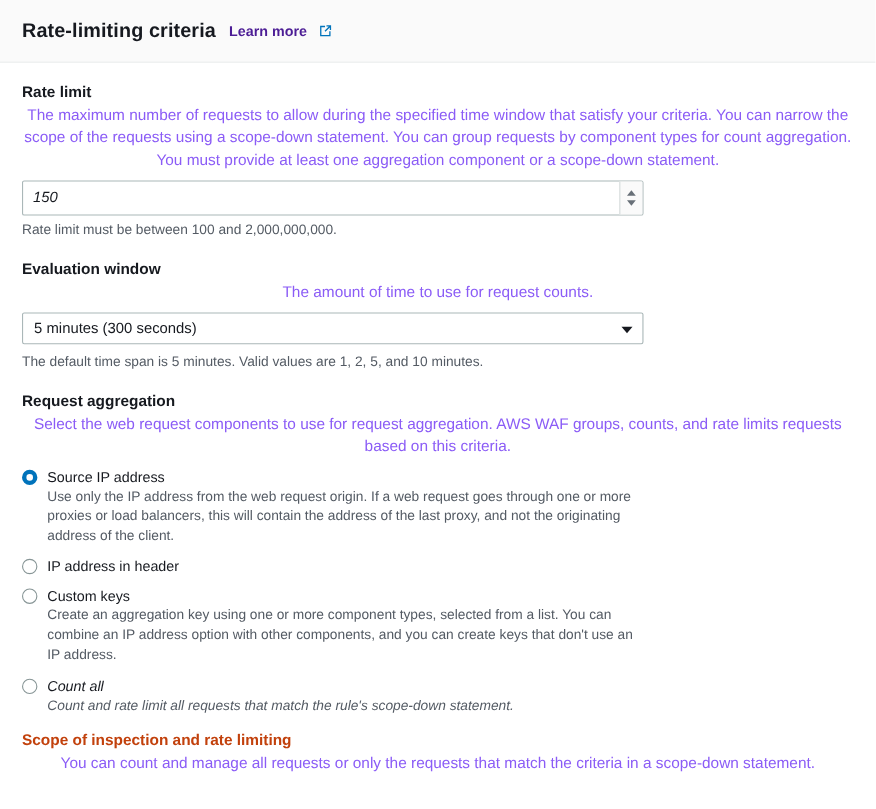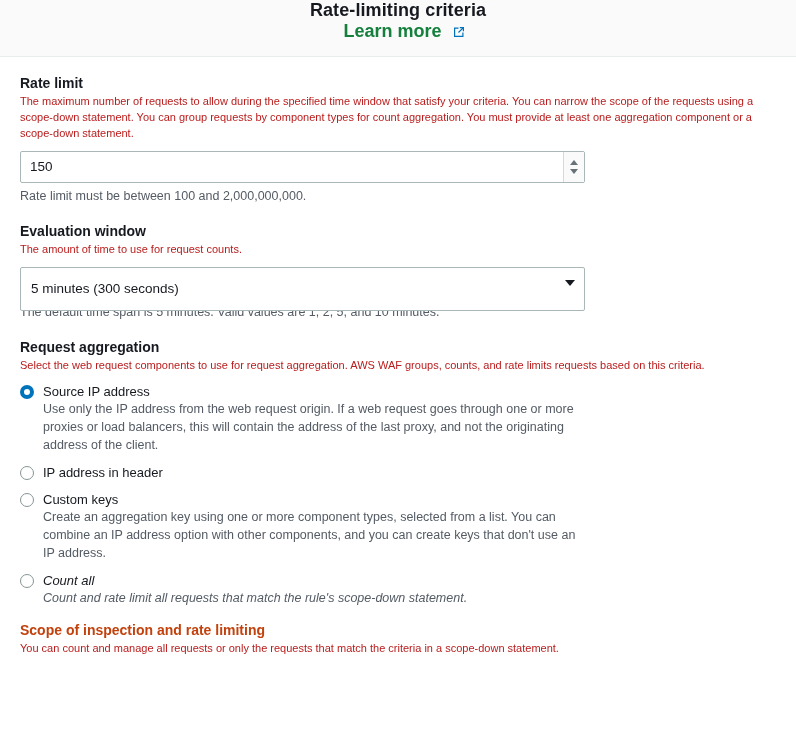--- a/index.html
+++ b/index.html
@@ -20,32 +20,31 @@
     background: #ffffff;
   }
   .panel-header {
     height: 57px;
     background: #fafafa;
     border-bottom: 1px solid #eaeded;
     display: flex;
     align-items: center;
     padding: 0 20px;
     box-sizing: border-box;
-    flex-direction: column;
   }
   .panel-title {
     font-size: 18px;
     font-weight: bold;
     color: #16191f;
     letter-spacing: 0.1px;
   }
   .learn-more {
     margin-left: 12px;
-    color: #15803d;
-    font-size: 18px;
+    color: #4c1d95;
+    font-size: 13px;
     font-weight: bold;
     text-decoration: none;
     display: inline-flex;
     align-items: center;
     gap: 11px;
     cursor: pointer;
   }
   .ext-icon {
     display: inline-block;
     width: 12px;
@@ -58,25 +57,26 @@
     padding: 18px 20px 0 20px;
     box-sizing: border-box;
   }
   .field-label {
     font-size: 14px;
     font-weight: bold;
     color: #16191f;
     margin-bottom: 3px;
   }
   .field-desc {
-    font-size: 11px;
-    color: #b91c1c;
+    font-size: 14px;
+    color: #8b5cf6;
     line-height: 1.45;
     margin-bottom: 9px;
     max-width: 760px;
+    text-align: center;
   }
   .constraint {
     font-size: 12.5px;
     color: #545b64;
     margin-top: 6px;
   }
   .number-input-wrap {
     position: relative;
     width: 565px;
     height: 32px;
@@ -86,20 +86,21 @@
     height: 32px;
     box-sizing: border-box;
     border: 1px solid #aab7b8;
     border-radius: 2px;
     padding: 0 44px 0 9px;
     font-family: "Liberation Sans", sans-serif;
     font-size: 13.5px;
     color: #16191f;
     background: #ffffff;
     outline: none;
+    font-style: italic;
   }
   .spinner {
     position: absolute;
     right: 1px;
     top: 1px;
     width: 20px;
     height: 30px;
     border-left: 1px solid #d5dbdb;
     background: #fafafa;
     display: flex;
@@ -117,21 +118,21 @@
   .spinner .up { border-bottom: 5px solid #687078; }
   .spinner .down { border-top: 5px solid #687078; }
 
   .select-wrap {
     position: relative;
     width: 565px;
     height: 32px;
   }
   .select-box {
     width: 100%;
-    height: 44px;
+    height: 29px;
     box-sizing: border-box;
     border: 1px solid #aab7b8;
     border-radius: 2px;
     background: #ffffff;
     display: flex;
     align-items: center;
     padding: 0 28px 0 10px;
     font-size: 13.5px;
     color: #16191f;
     cursor: pointer;

